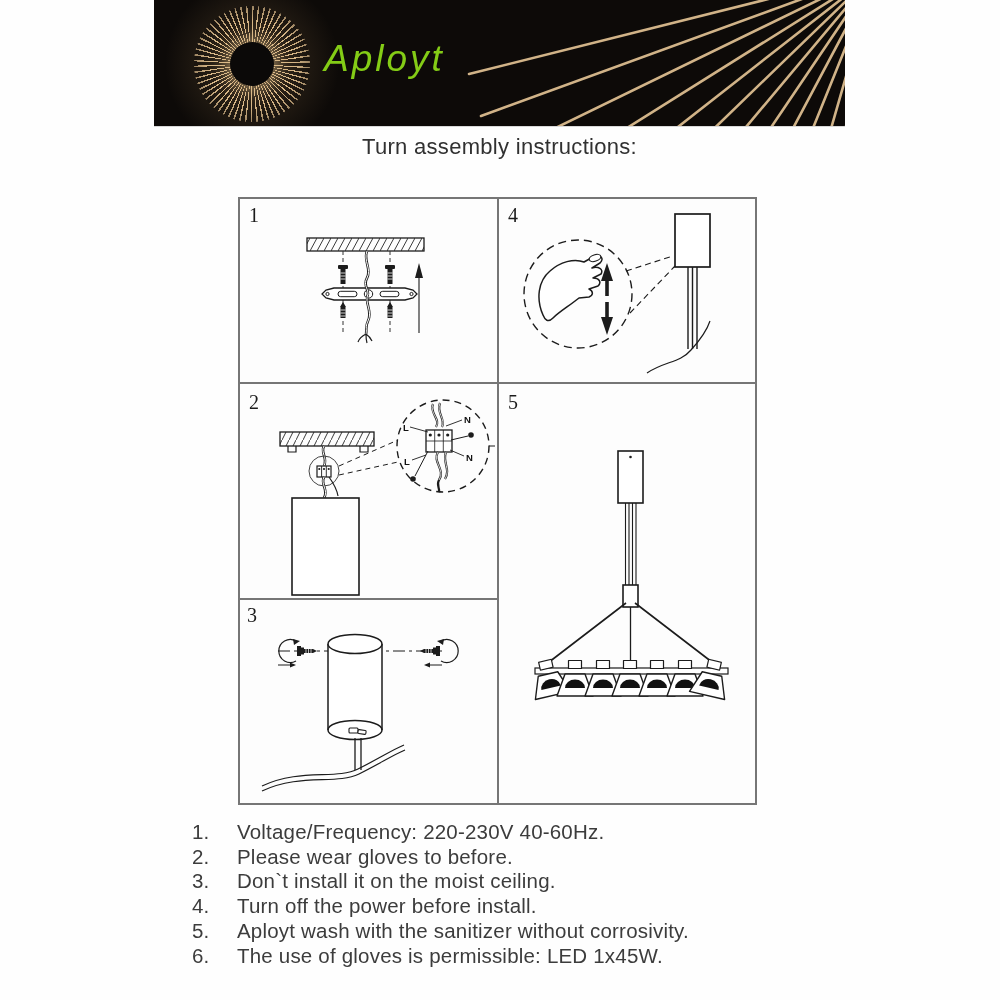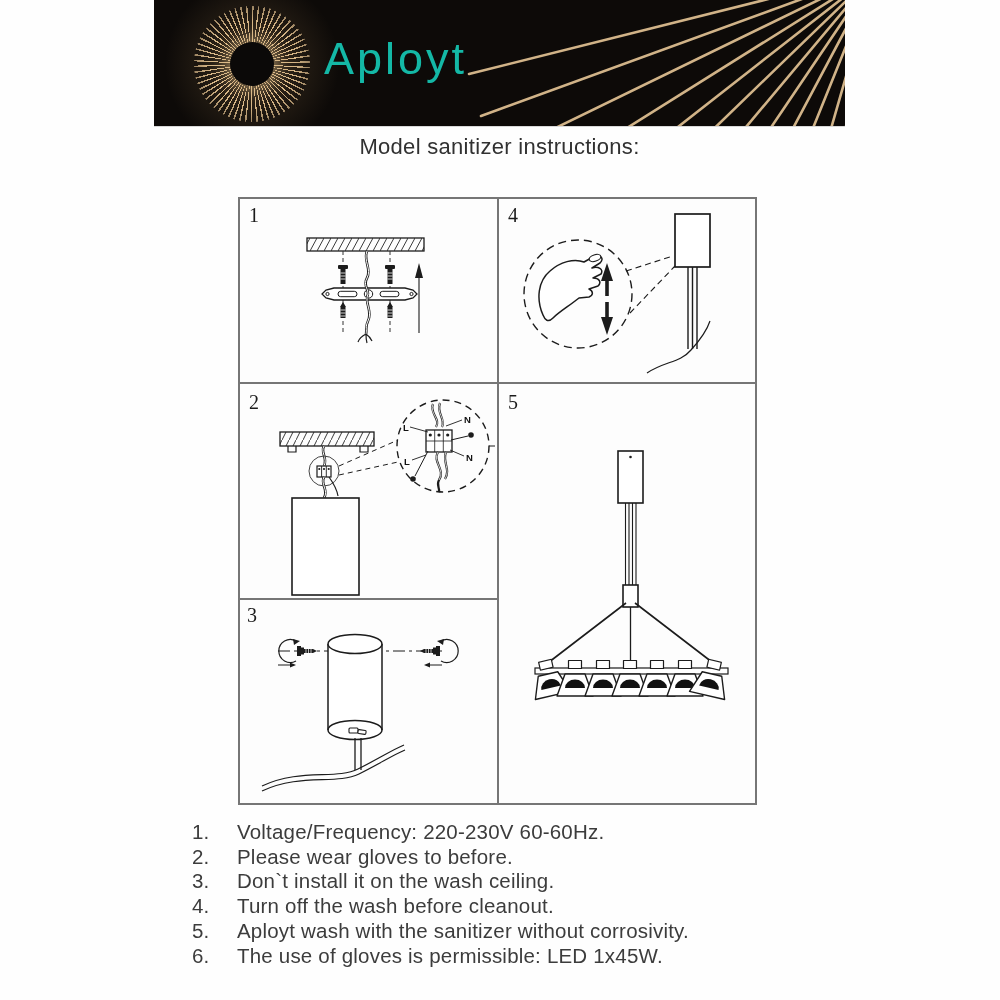--- a/index.html
+++ b/index.html
@@ -23,22 +23,22 @@
   }
   .sun-fade {
     position:absolute; inset:0; border-radius:50%;
     background:radial-gradient(circle, rgba(13,10,8,0) 0 52%, rgba(13,10,8,0.35) 74%, rgba(13,10,8,0.95) 97%);
   }
   .sun-core {
     position:absolute; left:36px; top:36px; width:44px; height:44px; border-radius:50%;
     background:#0b0908; box-shadow:0 0 14px 5px rgba(228,194,140,0.5);
   }
   .brand {
-    position:absolute; left:170px; top:34px; font-size:45px; line-height:50px;
-    color:#14b8a6; letter-spacing:3px; font-weight:400;
+    position:absolute; left:170px; top:34px; font-size:37px; line-height:50px;
+    color:#84cc16; letter-spacing:3px; font-weight:400;font-style:italic;
   }
   .corner-rays { position:absolute; left:0; top:0; width:691px; height:126px; }
   
   .title-wrap { position:absolute; left:154px; top:134px; width:691px; text-align:center; color:#313131; }
   .title-line { font-size:22px; line-height:25px; letter-spacing:0.3px; }
   
   .grid {
     position:absolute; left:238px; top:197px; width:519px; height:608px;
     border:2px solid #767676; box-sizing:border-box; background:#fdfdfd;
   }
@@ -86,21 +86,21 @@
         <line x1="722" y1="-28" x2="487" y2="320"></line>
         <line x1="722" y1="-28" x2="525" y2="343"></line>
         <line x1="722" y1="-28" x2="565" y2="361"></line>
         <line x1="722" y1="-28" x2="606" y2="376"></line>
         <line x1="722" y1="-28" x2="642" y2="384"></line>
       </g>
     </svg>
   </div>
 
   <div class="title-wrap">
-    <div class="title-line">Model sanitizer instructions:</div>
+    <div class="title-line">Turn assembly instructions:</div>
   </div>
 
   <div class="grid">
     <div class="divider div-v"></div>
     <div class="divider div-h1"></div>
     <div class="divider div-h2"></div>
 
     <span class="panel-num pn1">1</span>
     <span class="panel-num pn4">4</span>
     <span class="panel-num pn2">2</span>
@@ -308,33 +308,33 @@
         <path d="M115,138 V170 M121,138 V170" stroke-width="1.3"></path>
         <path d="M22,186 C60,168 96,180 118,169 C140,158 152,150 164,145" stroke-width="1.2"></path>
         <path d="M22,191 C60,173 96,185 119,174 C141,163 153,155 165,150" stroke-width="1.2"></path>
       </g>
     </svg>
   </div>
 
   <div class="instructions">
     <div class="inst-row">
       <span class="inst-num">1.</span>
-      <span class="inst-txt">Voltage/Frequency: 220-230V 60-60Hz.</span>
+      <span class="inst-txt">Voltage/Frequency: 220-230V 40-60Hz.</span>
     </div>
     <div class="inst-row">
       <span class="inst-num">2.</span>
       <span class="inst-txt">Please wear gloves to before.</span>
     </div>
     <div class="inst-row">
       <span class="inst-num">3.</span>
-      <span class="inst-txt">Don`t install it on the wash ceiling.</span>
+      <span class="inst-txt">Don`t install it on the moist ceiling.</span>
     </div>
     <div class="inst-row">
       <span class="inst-num">4.</span>
-      <span class="inst-txt">Turn off the wash before cleanout.</span>
+      <span class="inst-txt">Turn off the power before install.</span>
     </div>
     <div class="inst-row">
       <span class="inst-num">5.</span>
       <span class="inst-txt">Aployt wash with the sanitizer without corrosivity.</span>
     </div>
     <div class="inst-row">
       <span class="inst-num">6.</span>
       <span class="inst-txt">The use of gloves is permissible: LED 1x45W.</span>
     </div>
   </div>

